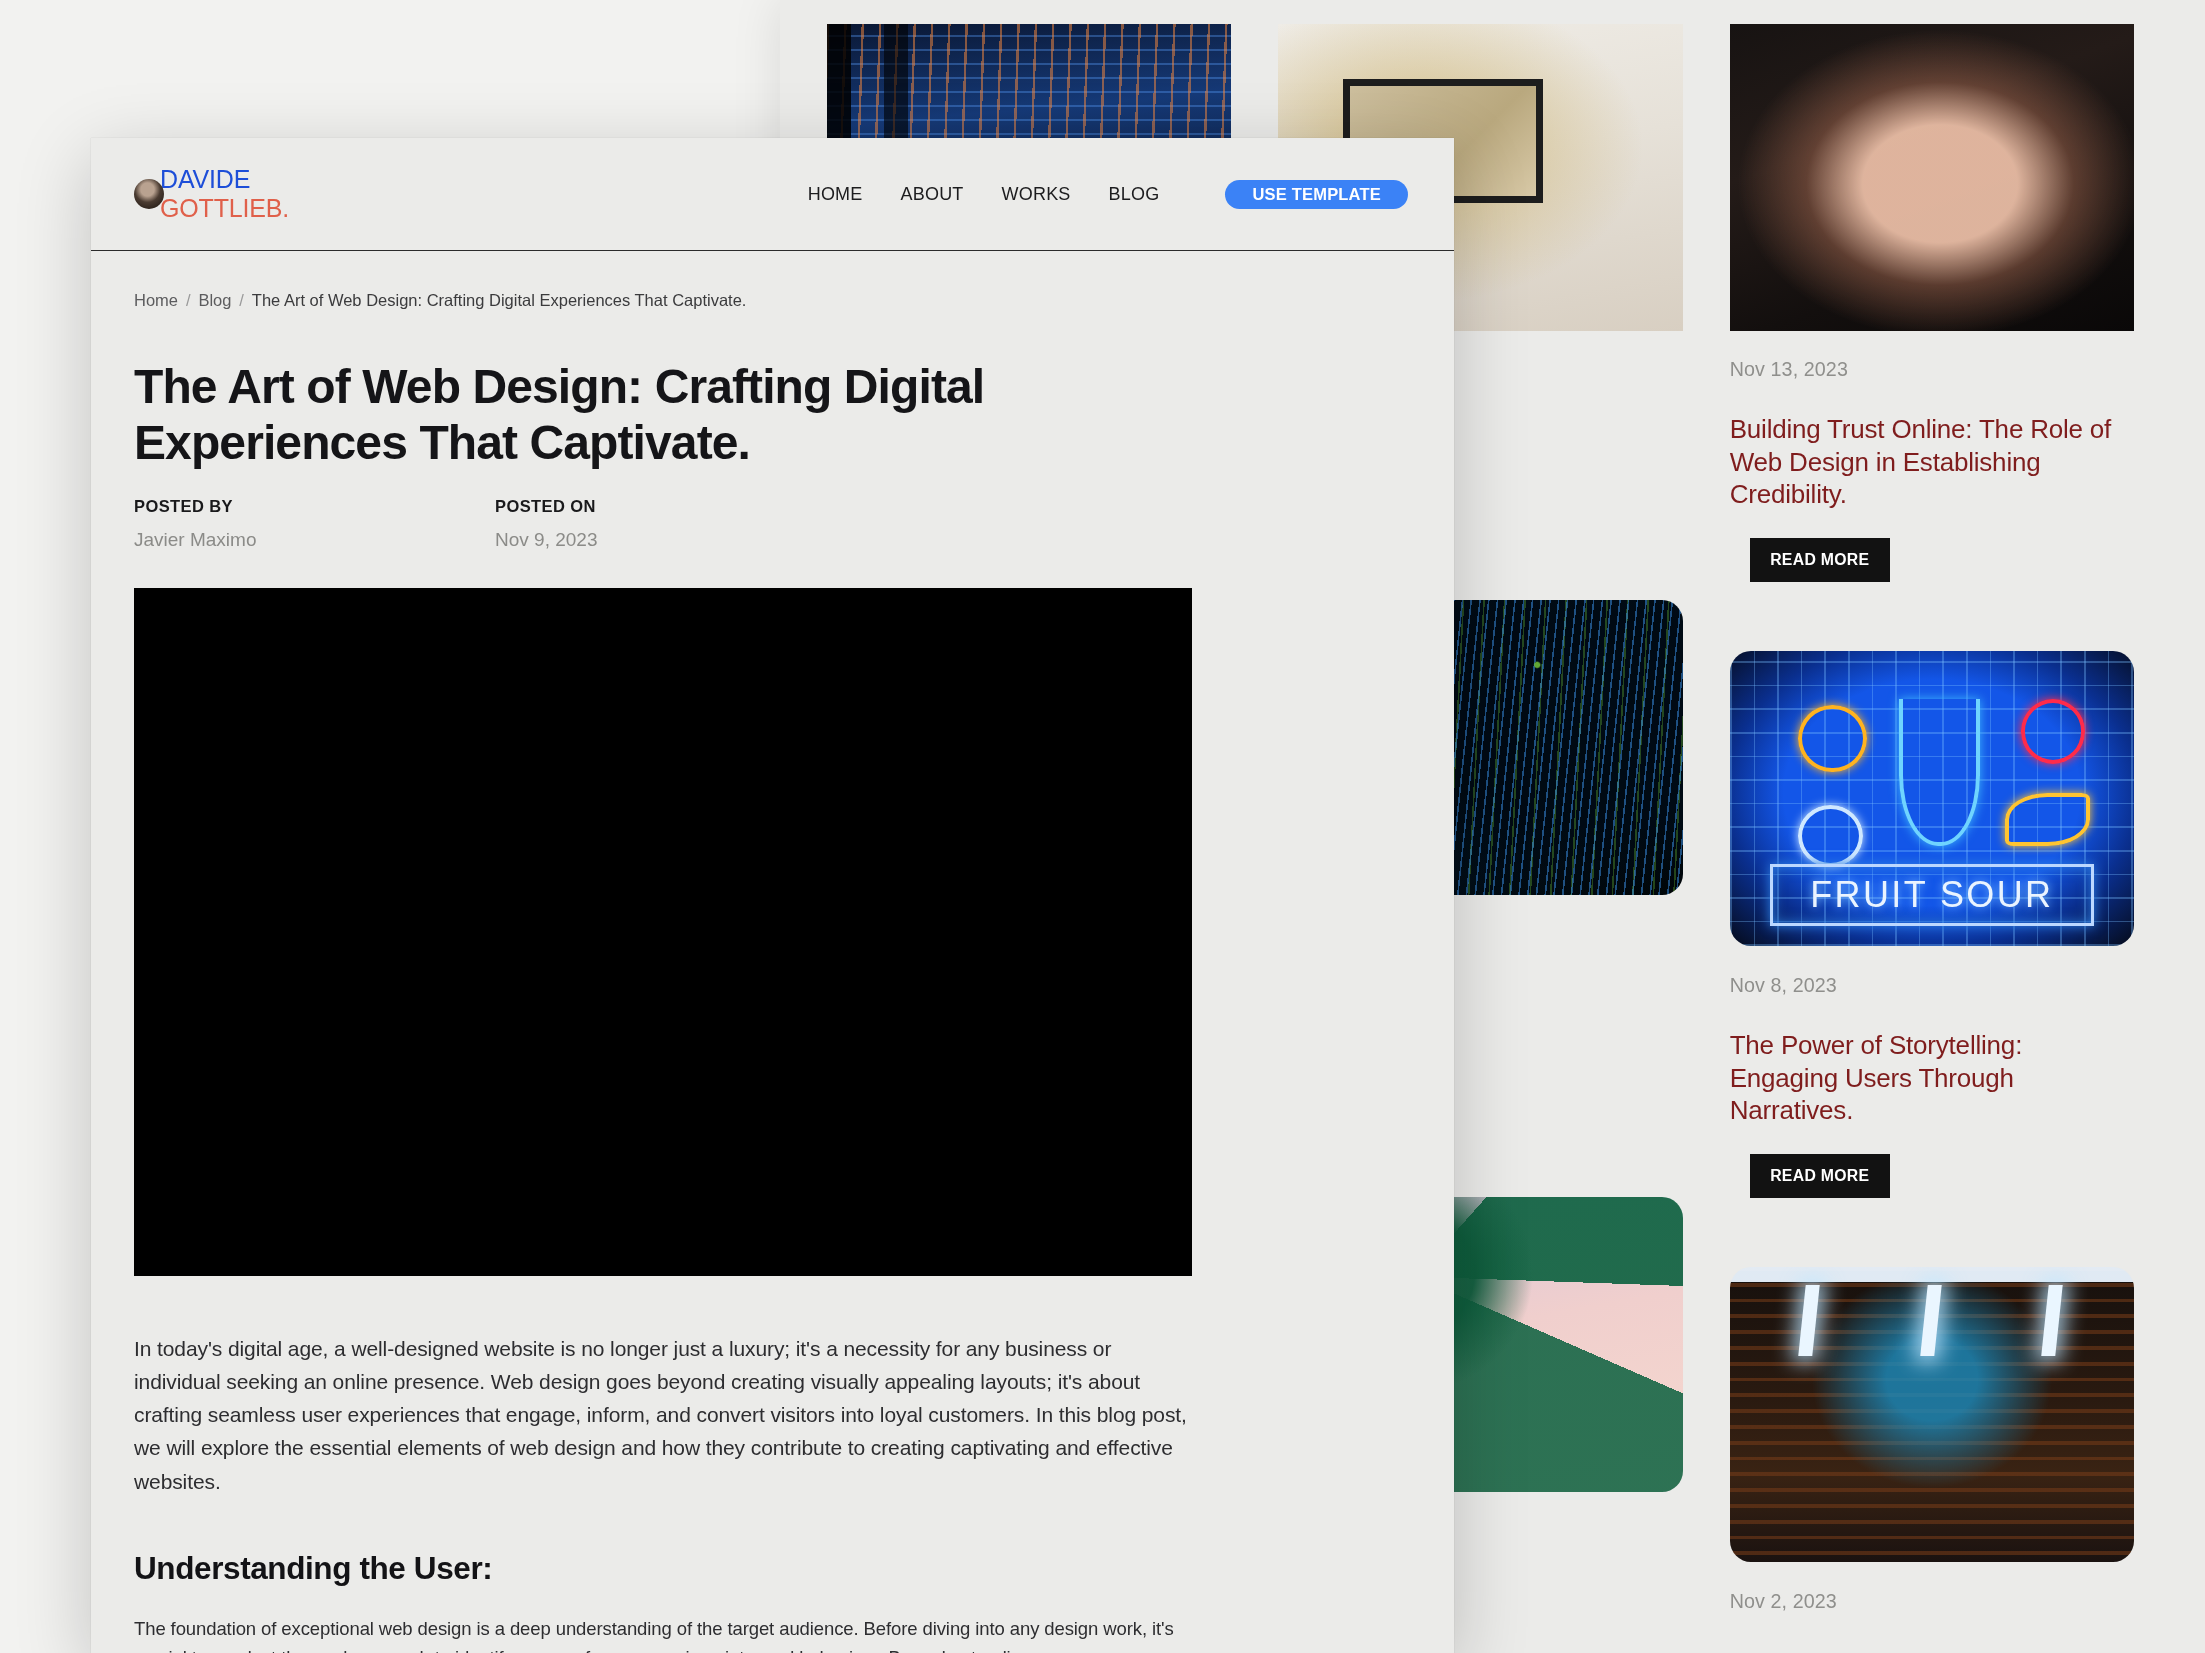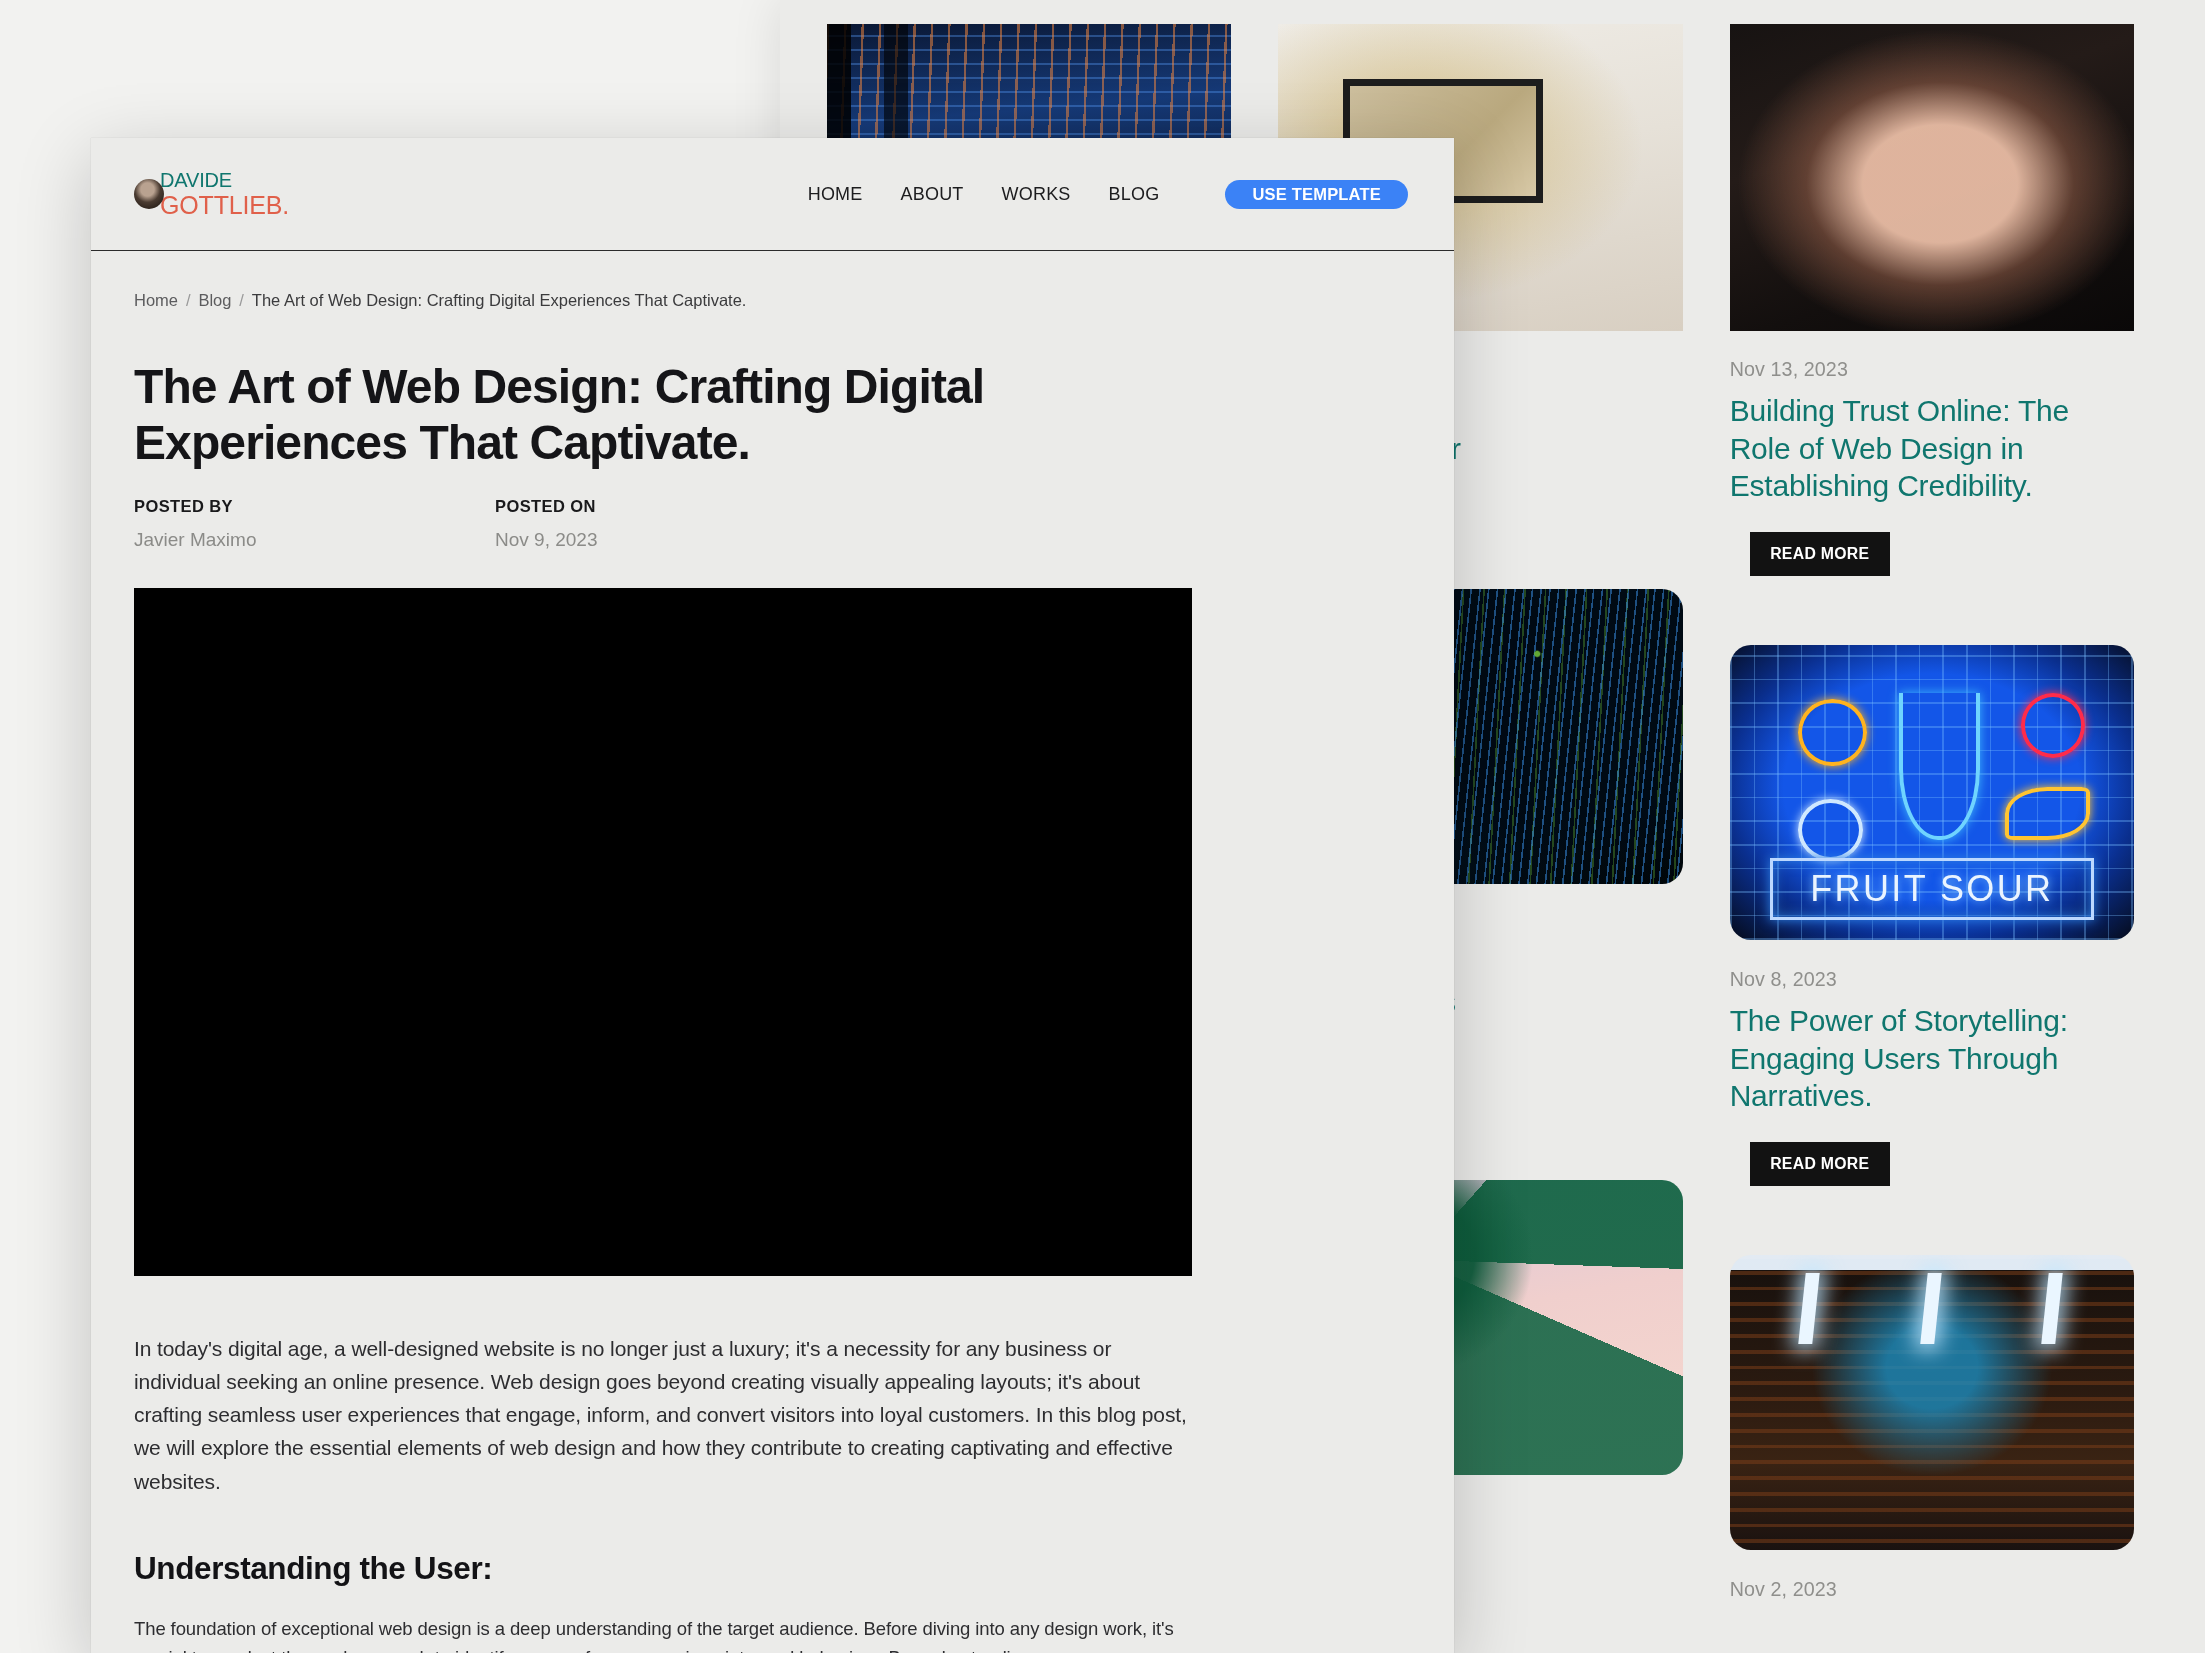--- a/index.html
+++ b/index.html
@@ -53,24 +53,24 @@
   .bg-thumb.h-med    { height: 295px; border-radius: 21px; }
 
   .bg-date {
     font-size: 19.7px;
     color: #8f8f8c;
     letter-spacing: 0.1px;
     margin-top: 27.6px;
     white-space: nowrap;
   }
   .bg-title {
-    font-size: 30px;
+    font-size: 26px;
     line-height: 1.25;
-    color: #0f766e;
-    margin-top: 11px;
+    color: #7f1d1d;
+    margin-top: 32px;
     font-weight: 400;
     letter-spacing: -0.2px;
   }
   .bg-readmore {
     display: inline-block;
     margin-top: 27px;
     background: #121212;
     color: #ffffff;
     font-size: 15.8px;
     font-weight: 700;
@@ -186,21 +186,21 @@
   .brand { display: flex; align-items: center; gap: 0px; }
   .brand-avatar {
     width: 30px; height: 30px; border-radius: 50%;
     background: radial-gradient(circle at 45% 35%, #b9a290 0 26%, #4a3b31 50%, #16100c 100%);
     flex: 0 0 auto;
     margin-right: -3.9px;
     position: relative; z-index: 2;
   }
   .brand-text { line-height: 1.0; }
   .brand-line1 {
-    font-size: 20px; font-weight: 400; color: #0f766e;
+    font-size: 25px; font-weight: 400; color: #1d4ed8;
     letter-spacing: -0.2px;
   }
   .brand-line2 {
     font-size: 25px; font-weight: 400; color: #e0604a;
     letter-spacing: -0.2px; margin-top: 3.2px; 
   }
 
   .fg-nav {
     margin-left: auto;
     display: flex;

